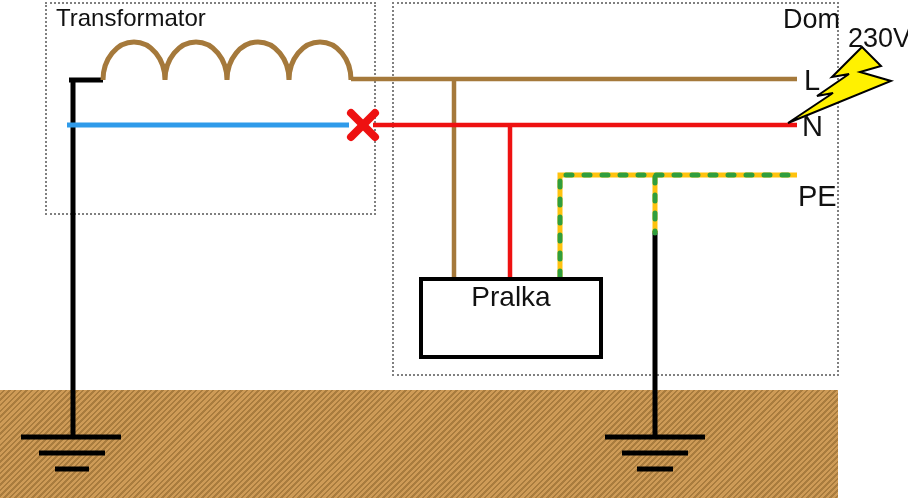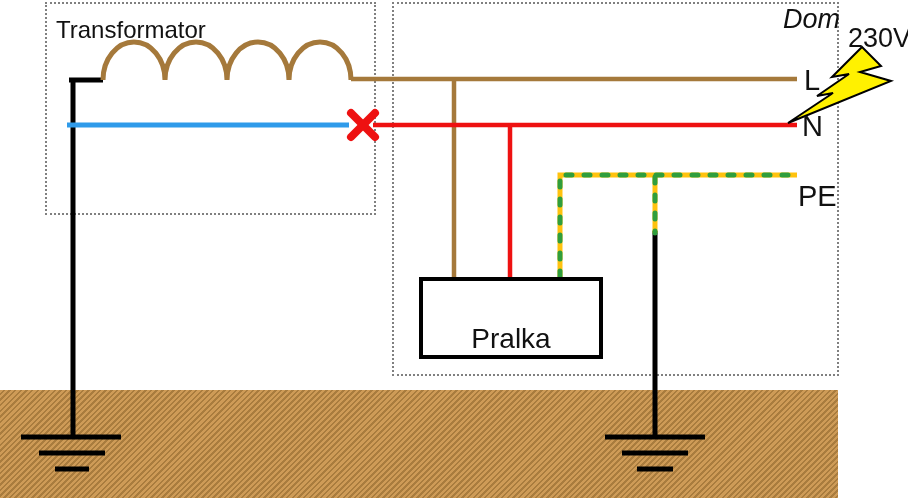--- a/index.html
+++ b/index.html
@@ -24,30 +24,30 @@
     position:absolute;left:0;top:390px;width:838px;height:108px;
     background:repeating-linear-gradient(135deg,
       var(--ground-light) 0px, var(--ground-light) 2.2px,
       var(--ground-dark) 2.2px, var(--ground-dark) 4px);
   }
   .dash-box{position:absolute;border:2px dotted var(--box-border);box-sizing:border-box;background:transparent;}
   .transformer-box{left:45px;top:2px;width:331px;height:213px;}
   .dom-box{left:392px;top:2px;width:447px;height:374px;}
   .overlay-svg{position:absolute;left:0;top:0;width:908px;height:500px;}
   .label{position:absolute;line-height:1;white-space:nowrap;}
-  .lbl-transformer{left:56px;top:18px;font-size:24px;text-align:center;}
-  .lbl-dom{left:783px;top:6px;font-size:27px;font-style:italic;}
+  .lbl-transformer{left:56px;top:6px;font-size:24px;text-align:center;}
+  .lbl-dom{left:783px;top:6px;font-size:27px;}
   .lbl-voltage{left:848px;top:25px;font-size:27px;}
   .lbl-l{left:804px;top:66px;font-size:29px;}
   .lbl-n{left:802px;top:112px;font-size:29px;}
   .lbl-pe{left:798px;top:162px;font-size:29px;margin-top:20px;}
   .appliance-box{
     position:absolute;left:419px;top:277px;width:184px;height:82px;
     border:4px solid #000;box-sizing:border-box;background:#fff;
-    display:flex;align-items:flex-end;justify-content:center;font-size:28px;
+    display:flex;align-items:flex-start;justify-content:center;font-size:28px;
   }
   
   .w{fill:none;}
   .w-black{stroke:var(--earth-black);stroke-width:5;}
   .w-brown{stroke:var(--line-brown);stroke-width:4.5;}
   .w-coil{stroke:var(--line-brown);stroke-width:5;}
   .w-blue{stroke:var(--source-blue);stroke-width:5;}
   .w-red{stroke:var(--neutral-red);stroke-width:4.5;}
   .w-yellow{stroke:var(--pe-yellow);stroke-width:5;}
   .w-green{stroke:var(--pe-green);stroke-width:5;stroke-dasharray:6 12;stroke-linecap:round;}

